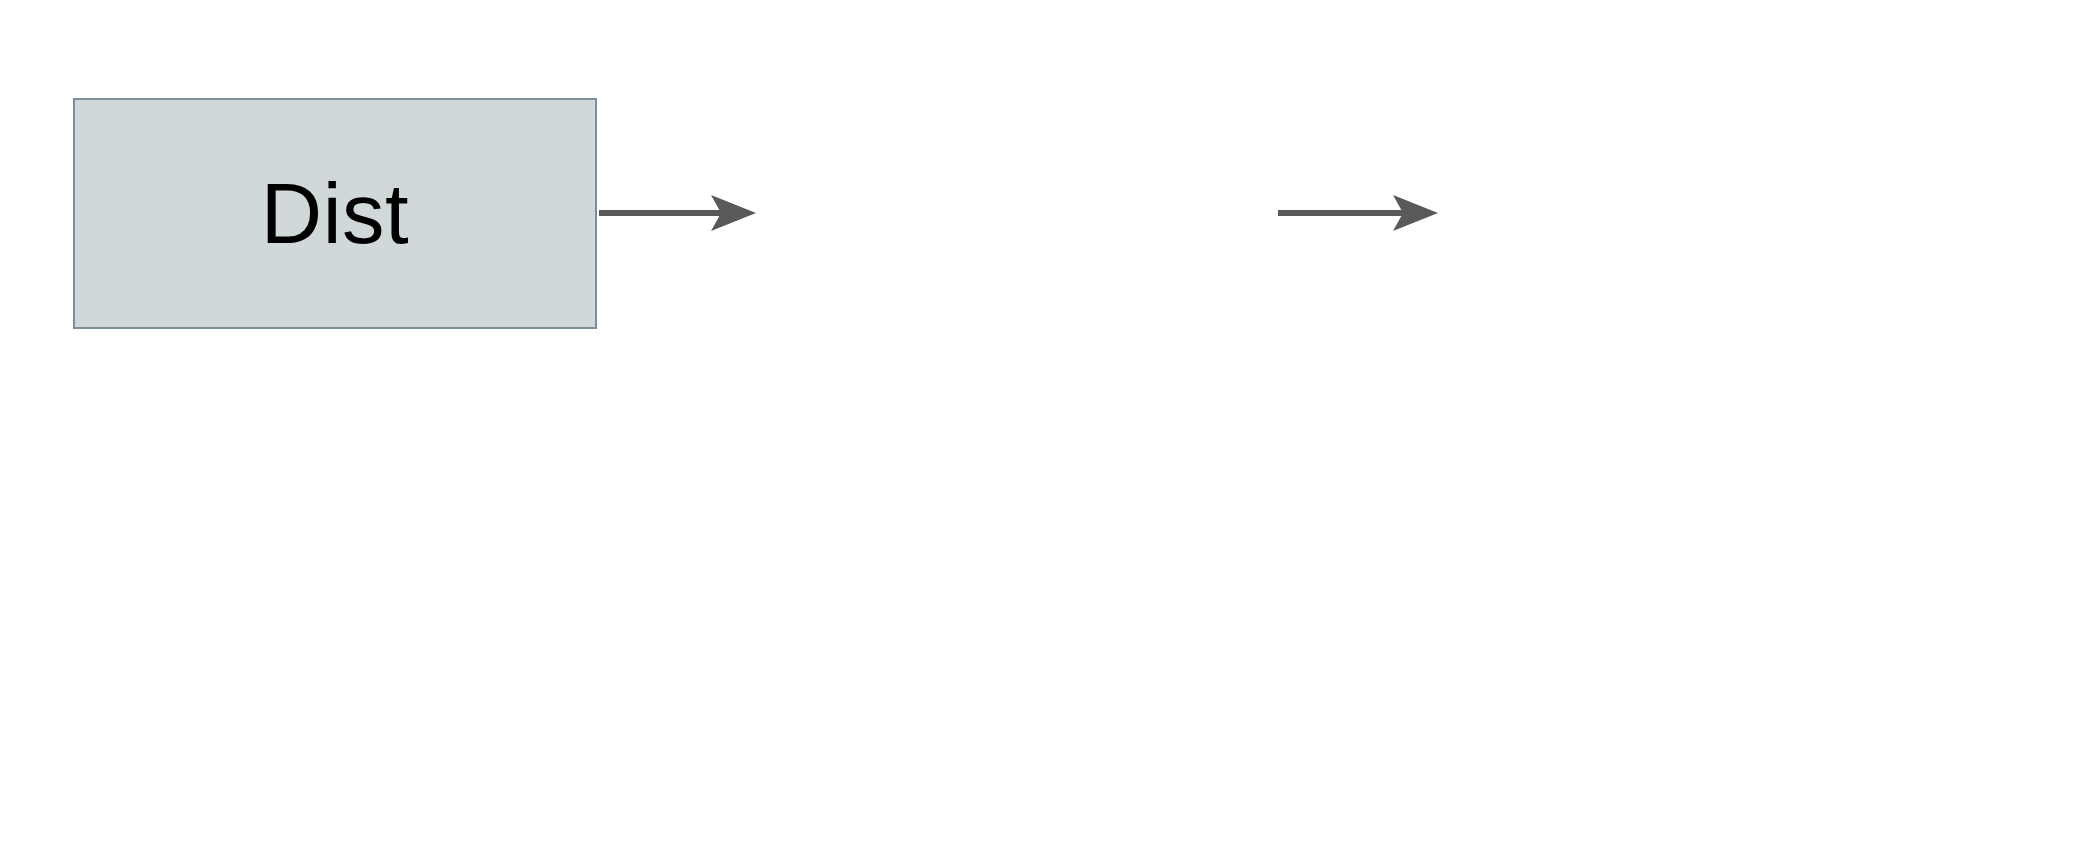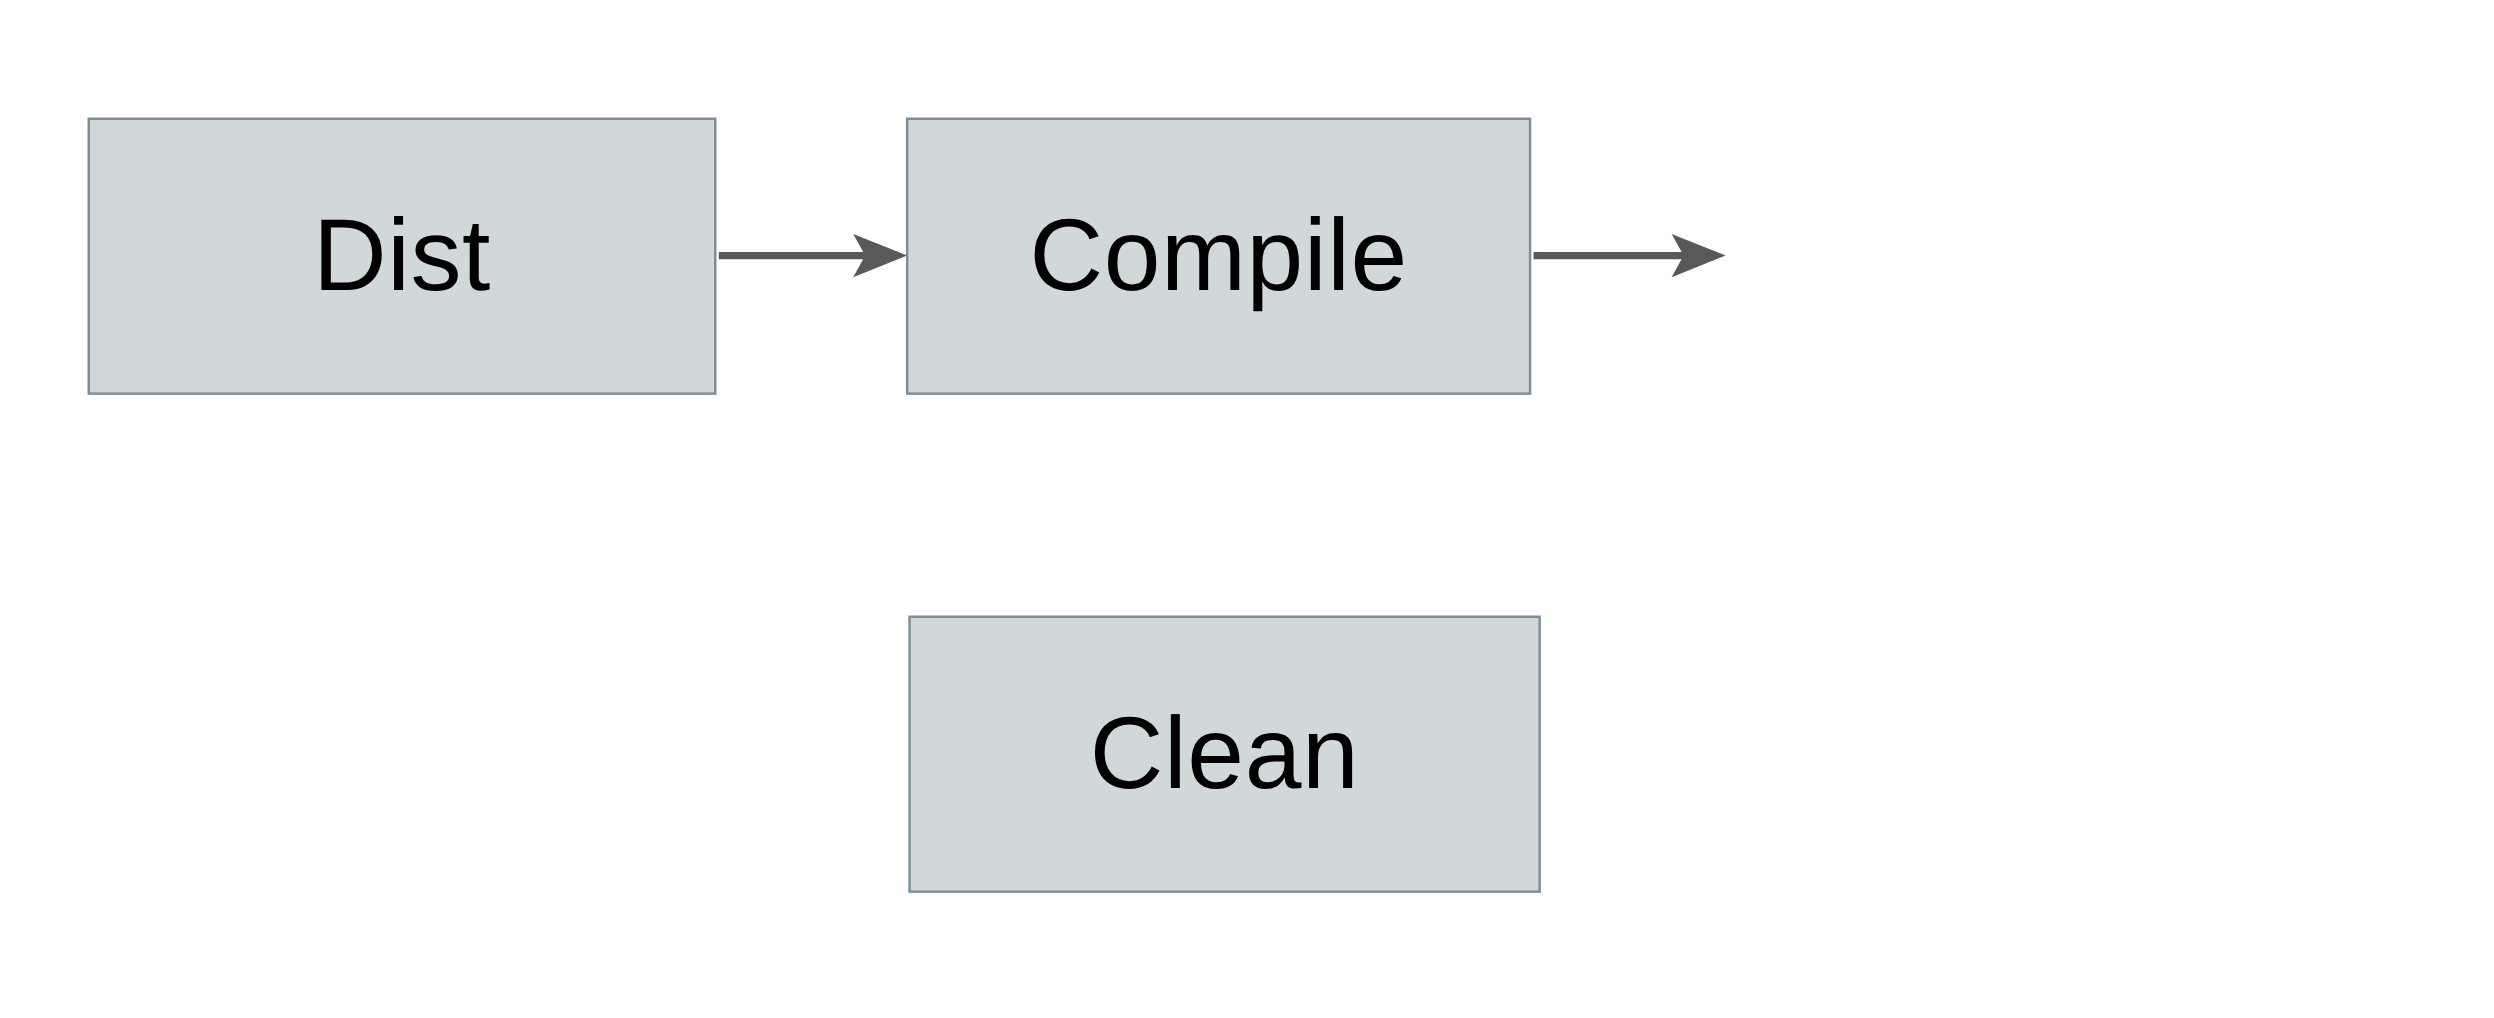--- a/index.html
+++ b/index.html
@@ -68,22 +68,16 @@
     <g>
       <line x1="1278" y1="213" x2="1412" y2="213"></line>
       <polygon points="1438,213 1393,195 1403,213 1393,231"></polygon>
     </g>
   </svg>
 
   <div class="node node-dist">
     <span class="node-label">Dist</span>
   </div>
 
-  <div class="node node-compile">
-    <span class="node-label">Compile</span>
-  </div>
 
 
-  <div class="node node-clean">
-    <span class="node-label">Clean</span>
-  </div>
 
 </div>
 
 </body></html>

